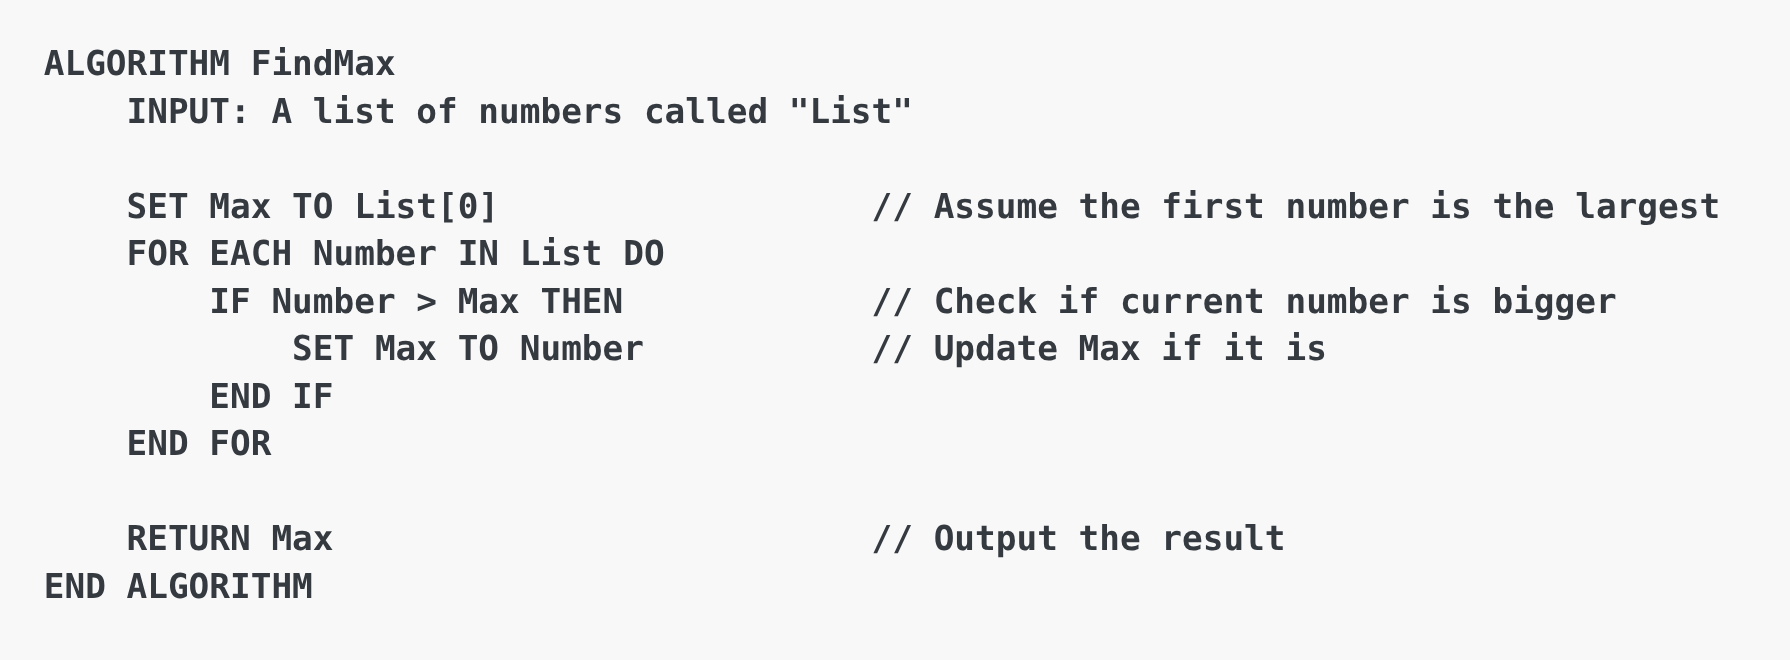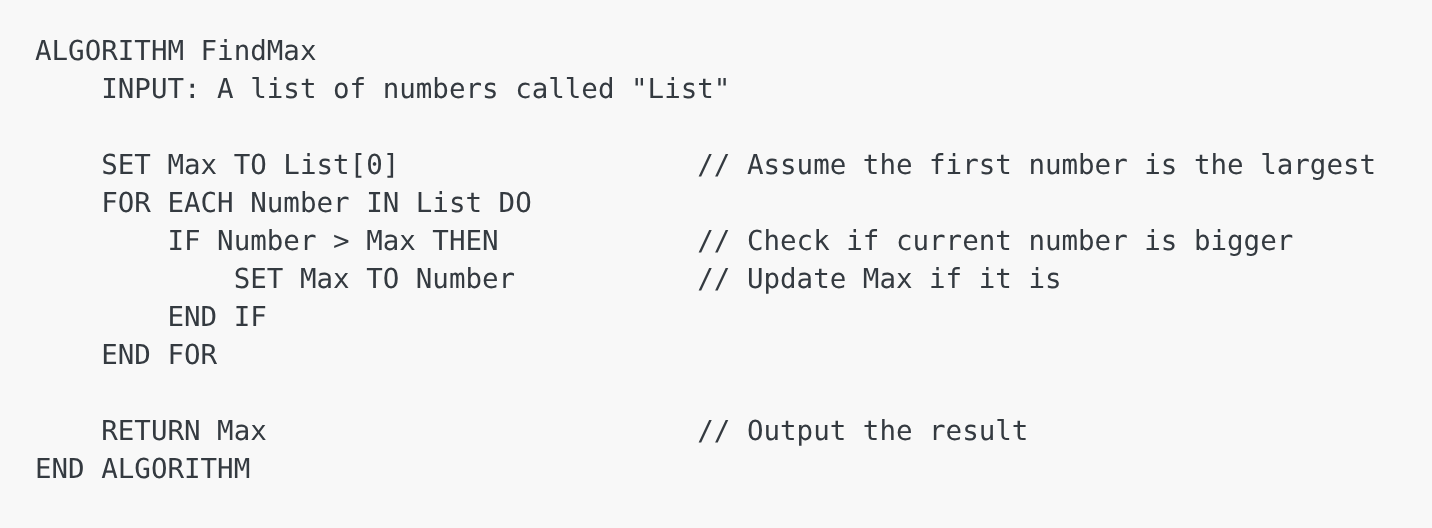--- a/index.html
+++ b/index.html
@@ -24,21 +24,21 @@
   }
   .code-block {
     margin: 0;
     padding: 0;
     font-family: "DejaVu Sans Mono", "Liberation Mono", monospace;
     font-size: 27.5px;
     line-height: 38px;
     letter-spacing: 0;
     color: #343a40;
     white-space: pre;
-    font-weight: 400;
+    font-weight: 700;
     -webkit-font-smoothing: antialiased;
     text-rendering: geometricPrecision;
   }
   .code-line {
     display: block;
     min-height: 38px;
     white-space: pre;
     color: #343a40;
   }
   .code-line.blank {

